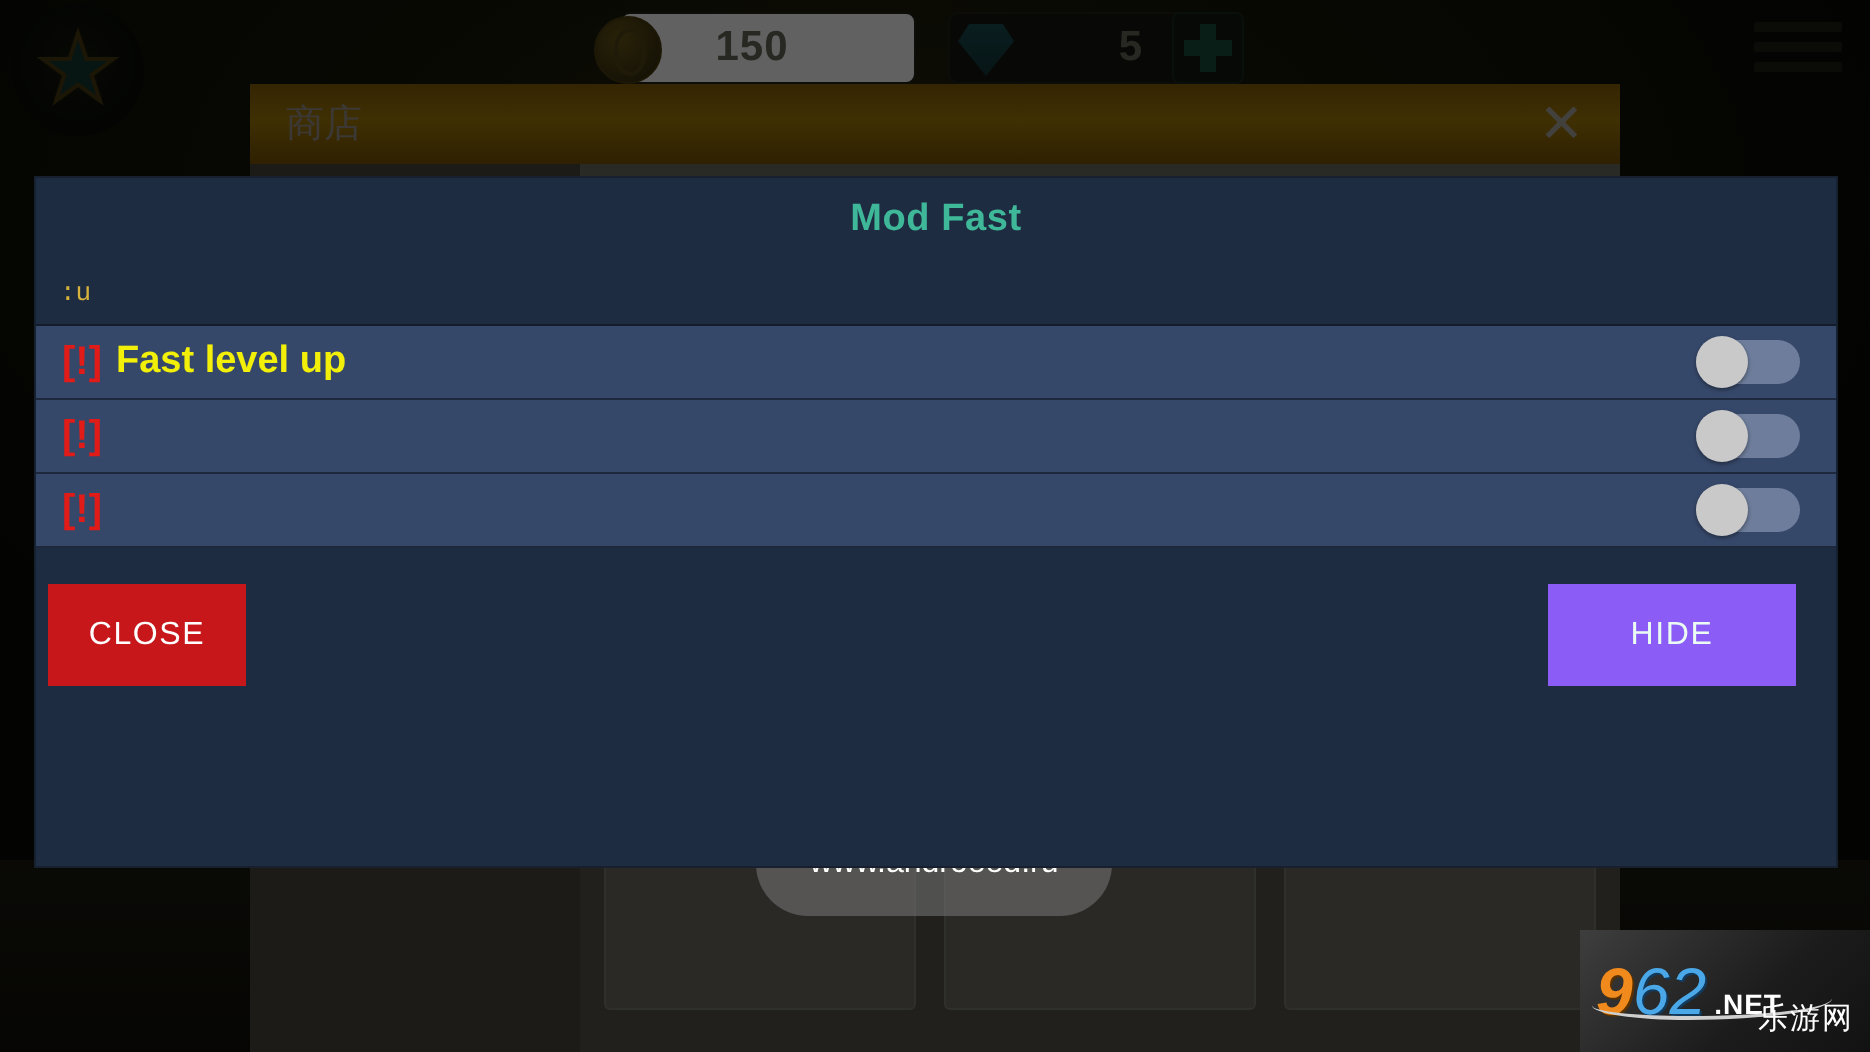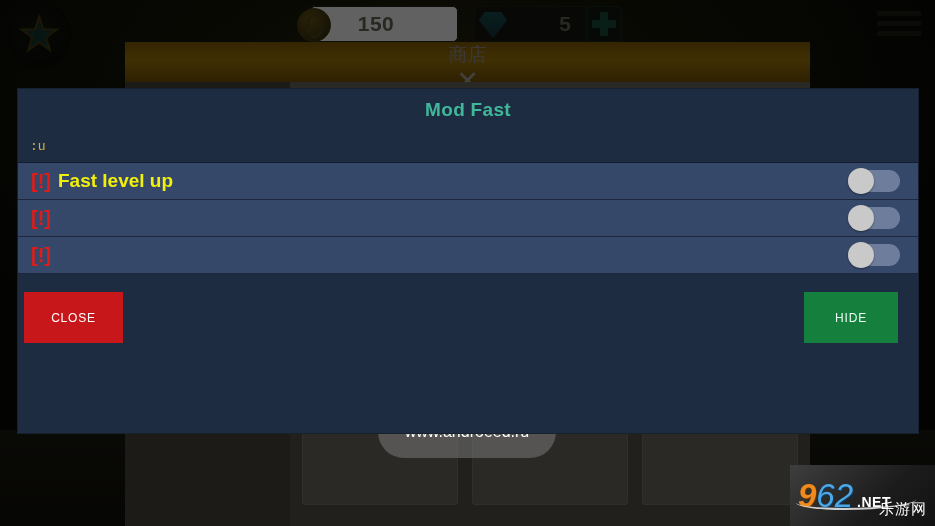--- a/index.html
+++ b/index.html
@@ -76,21 +76,21 @@
 
   
   .shop{
     position:absolute;left:125px;top:42px;right:125px;bottom:0;
     background:#2b2a24;
   }
   .shop-title{
     height:40px;
     background:linear-gradient(180deg,#8a6207 0%,#a67d09 45%,#7b5505 100%);
     display:flex;align-items:center;justify-content:space-between;
-    padding:0 6px;box-sizing:border-box;flex-direction:column;
+    padding:0 18px;box-sizing:border-box;
   }
   .shop-title .t{color:#9b948c;font-size:19px;}
   .shop-title .x{color:#aeaba4;font-size:27px;font-weight:bold;line-height:1;}
   .shop-body{position:absolute;left:0;right:0;top:40px;bottom:0;display:flex;}
   .shop-left{width:165px;background:#4a4940;}
   .shop-left .thumb{
     margin:14px auto 0;width:120px;height:80px;background:#3d3c34;
     clip-path:polygon(0 100%,50% 28%,100% 100%);
   }
   .shop-right{flex:1;background:#57564d;position:relative;}
@@ -175,25 +175,25 @@
   }
   .switch .knob{
     position:absolute;left:0;top:-2px;width:26px;height:26px;border-radius:50%;
     background:#c9c9c9;box-shadow:0 1px 2px rgba(0,0,0,.4);
   }
   .mm-actions{
     display:flex;align-items:center;justify-content:space-between;
     padding:18px 20px 0 6px;
   }
   .btn{
-    border:none;cursor:pointer;color:#ffffff;font-size:12px;letter-spacing:.8px;
+    border:none;cursor:pointer;color:#ffffff;font-size:16px;letter-spacing:.8px;
     font-family:"Liberation Sans",sans-serif;
   }
   .btn-close{background:#c7171b;width:99px;height:51px;}
-  .btn-hide{background:#15803d;width:94px;height:51px;color:#e9fbf3;}
+  .btn-hide{background:#8b5cf6;width:124px;height:51px;color:#e9fbf3;}
 </style>
 </head>
 <body>
 
 <div id="game-bg">
   <div class="bg-base"></div>
   <div class="bg-floor"></div>
 
   <div class="shop">
     <div class="shop-title">

